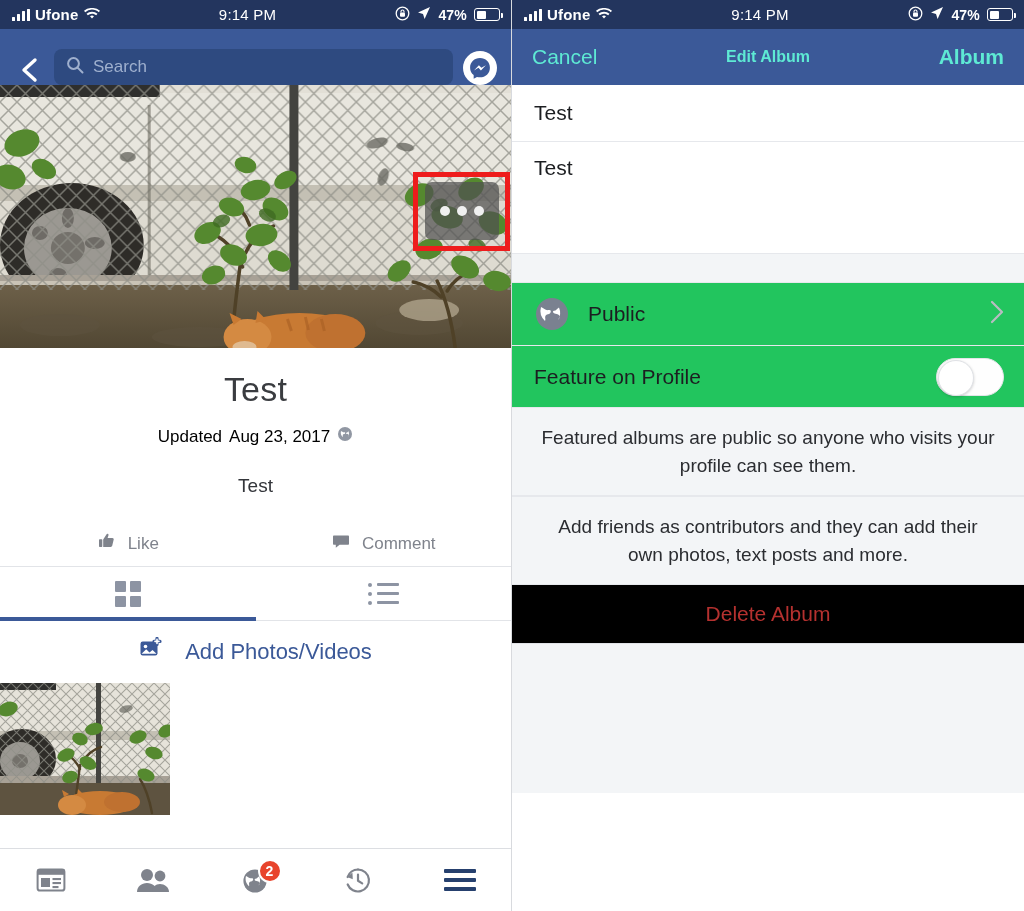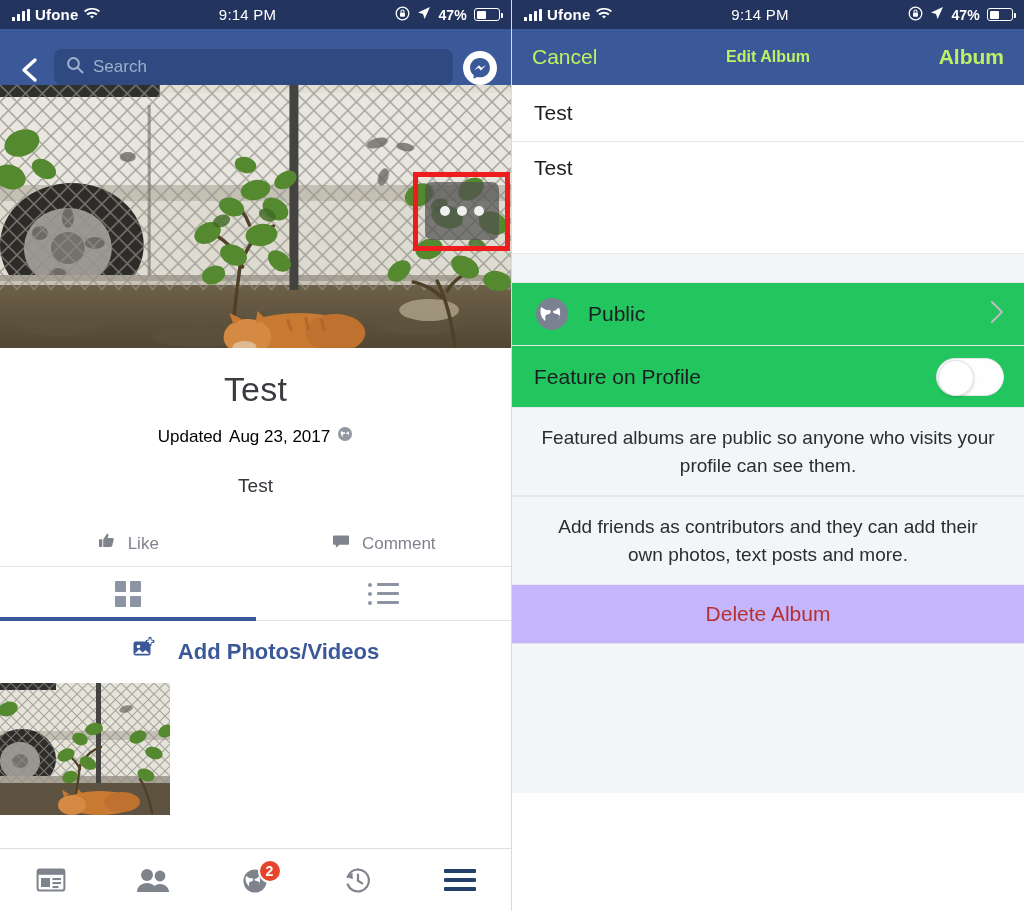--- a/index.html
+++ b/index.html
@@ -113,21 +113,21 @@
   .grid-glyph { display: grid; grid-template-columns: 11px 11px; gap: 4px; }
   .grid-glyph b { display: block; width: 11px; height: 11px; background: #8d94a3; border-radius: 1px; }
   .list-glyph { display: flex; flex-direction: column; gap: 5px; }
   .list-glyph span { display: flex; align-items: center; gap: 5px; }
   .list-glyph span i { width: 4px; height: 4px; background: #8d94a3; border-radius: 50%; display: block; }
   .list-glyph span em { width: 22px; height: 3px; background: #8d94a3; border-radius: 1px; display: block; }
 
   
   .add-photos {
     height: 62px; display: flex; align-items: center; justify-content: center;
-    gap: 22px; color: #3b5998; font-size: 22px; font-weight: bold;
+    gap: 22px; color: #3b5998; font-size: 22px; font-weight: normal;
   }
   .thumb-strip { display: flex; }
   .thumb { width: 170px; height: 132px; overflow: hidden; background: #b9b6ae; }
   .thumb svg { display: block; width: 100%; height: 100%; }
 
   
   .bottomnav {
     position: absolute; left: 0; bottom: 0; width: 100%; height: 63px;
     background: #fff; border-top: 1px solid #dcdee2;
     display: flex; align-items: center;
@@ -142,21 +142,21 @@
     color: #fff; font-size: 14px; font-weight: bold;
     display: flex; align-items: center; justify-content: center;
     border: 2px solid #fff; padding: 0 4px;
   }
   .hamburger { display: flex; flex-direction: column; gap: 5px; }
   .hamburger i { display: block; width: 32px; height: 4px; background: #26406e; border-radius: 1px; }
 
   
   .edit-navbar {
     height: 56px; background: #3b5998; display: flex;
-    align-items: center; padding: 0 20px; position: relative; color: #bef264;
+    align-items: center; padding: 0 20px; position: relative; color: #5eead4;
   }
   .edit-cancel { font-size: 21px; }
   .edit-title {
     position: absolute; left: 0; right: 0; text-align: center;
     font-size: 16px; font-weight: bold; pointer-events: none;
   }
   .edit-save { margin-left: auto; font-size: 21px; font-weight: bold; }
 
   .form-card { background: #fff; }
   .field {
@@ -186,21 +186,21 @@
     background: #fff; border: 1px solid #e0e2e6;
     box-shadow: 0 1px 3px rgba(0,0,0,.18);
   }
 
   .helper {
     background: #f3f5f7; border-top: 1px solid #e6e8ec; border-bottom: 1px solid #e6e8ec;
     padding: 16px 28px; text-align: center; font-size: 19px;
     color: #2b2d31; line-height: 1.45;
   }
   .delete-row {
-    height: 58px; background: #c4b5fd; display: flex;
+    height: 58px; background: #000000; display: flex;
     align-items: center; justify-content: center;
     font-size: 21px; color: #b5312f;
   }
   .tail { background: #f3f5f7; border-top: 1px solid #e0e2e6; height: 150px; }
 </style>
 </head>
 <body>
 
 <div class="screen">
 

